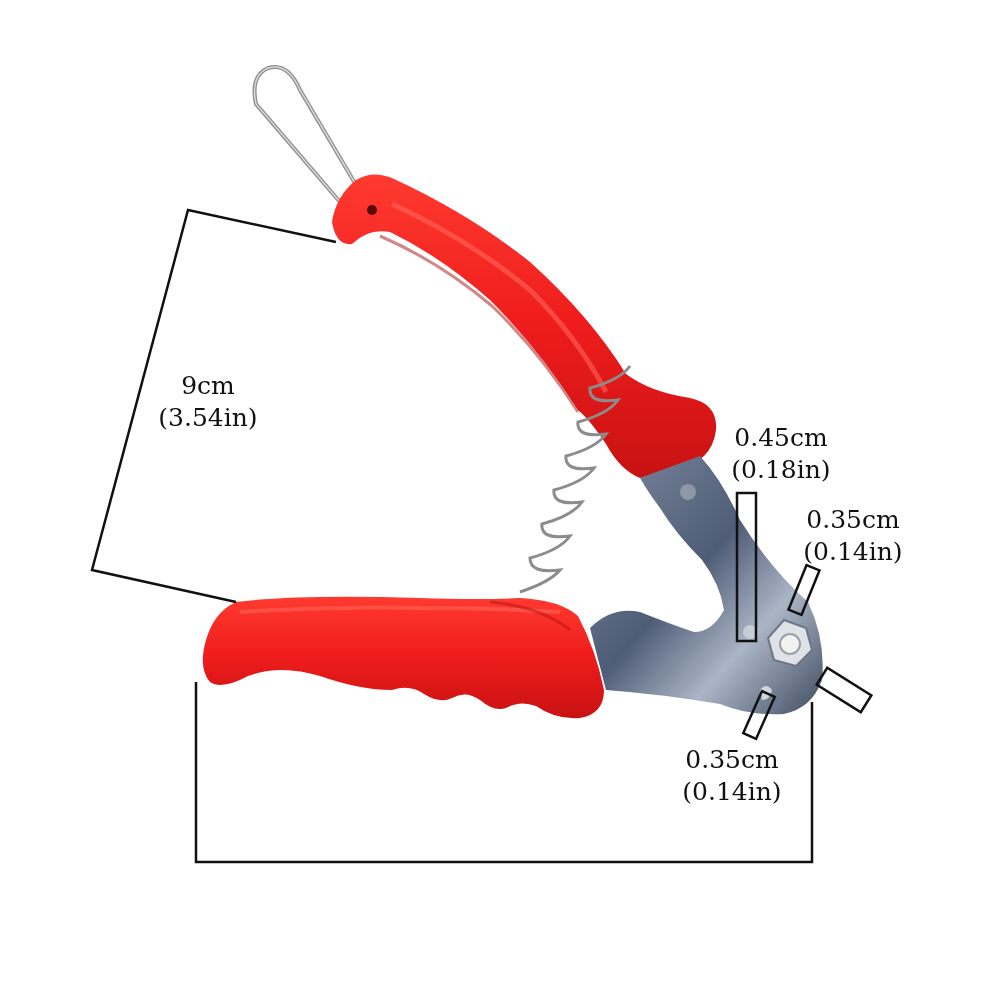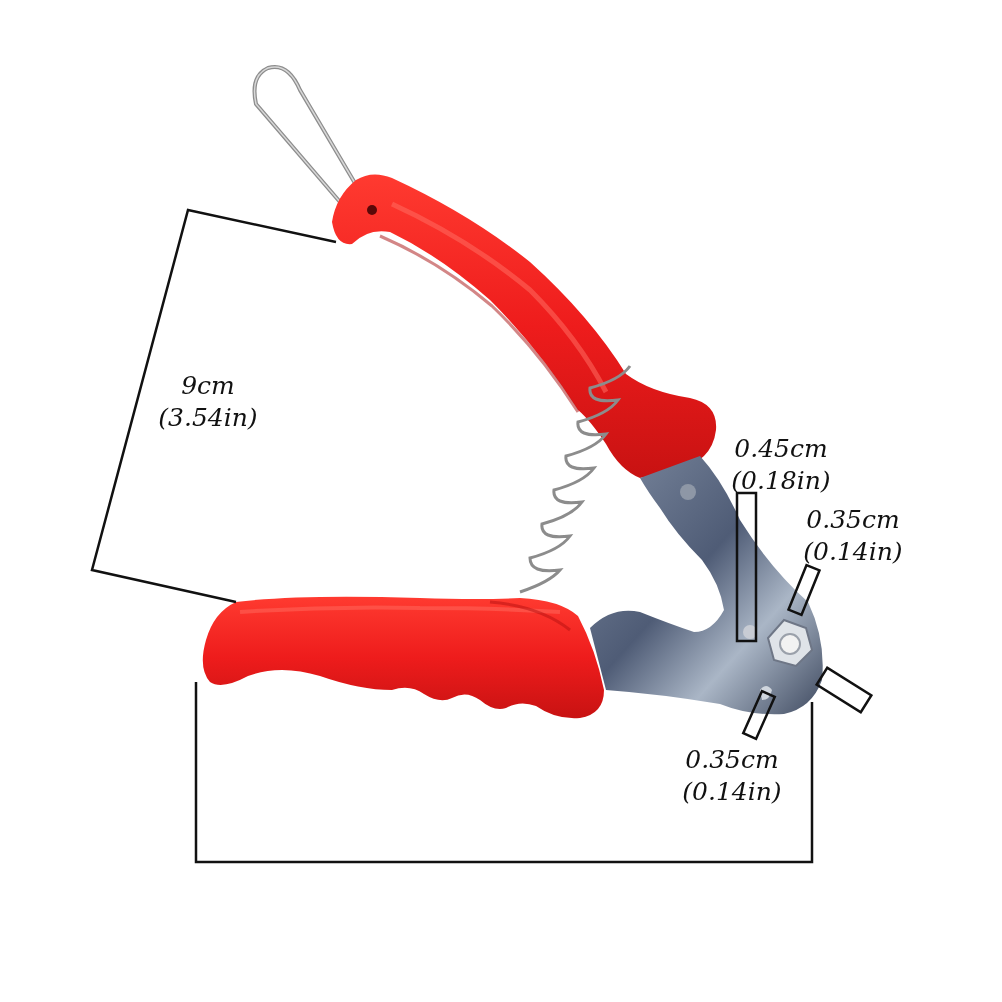--- a/index.html
+++ b/index.html
@@ -1,17 +1,17 @@
 <!DOCTYPE html>
 <html><head>
 <meta charset="utf-8">
 <style>
   html, body { margin: 0; padding: 0; background: #ffffff; }
   body { width: 1002px; height: 1002px; position: relative; overflow: hidden; }
-  #stage { position: absolute; left: 0; top: 0; width: 1002px; height: 1002px; font-style: italic; }
+  #stage { position: absolute; left: 0; top: 0; width: 1002px; height: 1002px; }
   .dim-label {
     position: absolute;
     font-family: "DejaVu Serif", "Liberation Serif", serif;
     font-size: 25px;
     color: #111111;
     line-height: 32px;
     white-space: nowrap;
     letter-spacing: 0px;
   }
   .dim-label span { display: block; }
@@ -82,21 +82,21 @@
       <rect x="752" y="692" width="14" height="46" transform="rotate(24 759 715)"></rect>
     </g>
   </svg>
 
   
   <div class="dim-label center" style="left:146px; top:370px; width:124px;">
     <span>9cm</span>
     <span>(3.54in)</span>
   </div>
 
-  <div class="dim-label center" style="left:722px; top:422px; width:118px;margin-top:11px;">
+  <div class="dim-label center" style="left:722px; top:422px; width:118px;">
     <span>0.45cm</span>
     <span>(0.18in)</span>
   </div>
 
   <div class="dim-label center" style="left:794px; top:504px; width:118px;">
     <span>0.35cm</span>
     <span>(0.14in)</span>
   </div>
 
 

